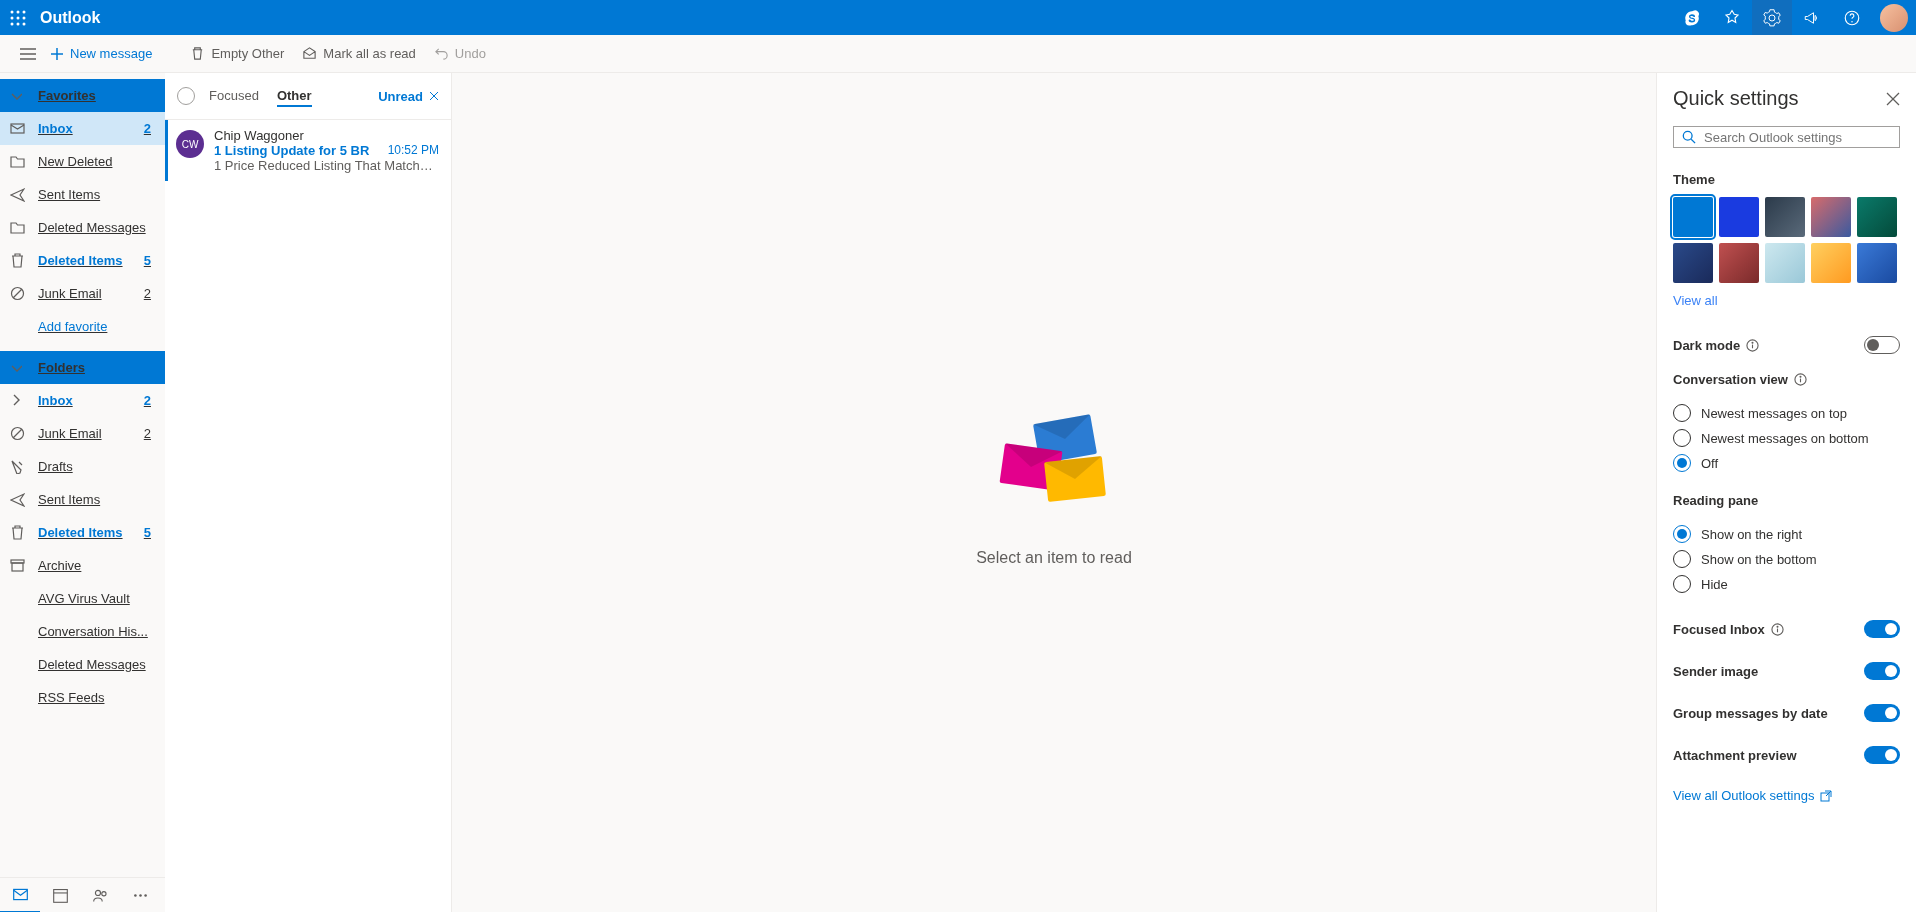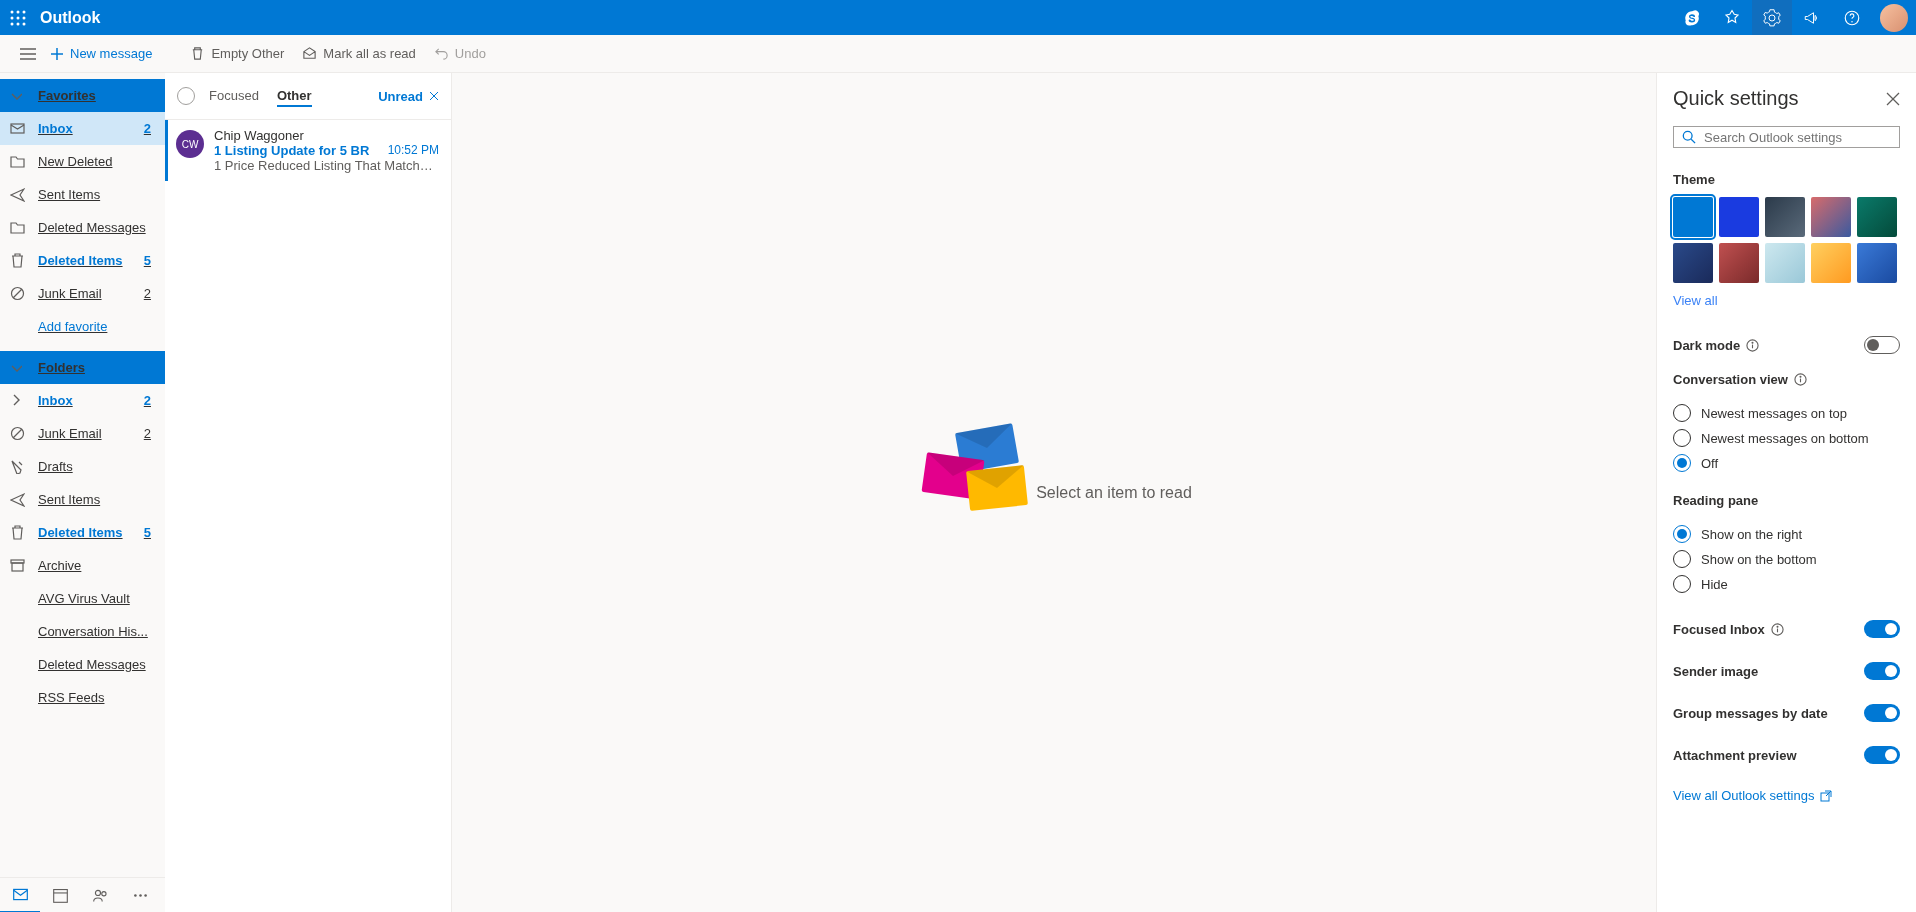--- a/index.html
+++ b/index.html
@@ -66,21 +66,21 @@
 .msg-item { display: flex; padding: 8px 12px 8px 8px; cursor: pointer; border-left: 3px solid #0078d4; }
 .msg-avatar { width: 28px; height: 28px; border-radius: 50%; background: #5c2e91; color: #fff; font-size: 10px; display: flex; align-items: center; justify-content: center; margin-right: 10px; margin-top: 2px; flex-shrink: 0; }
 .msg-lines { flex: 1; min-width: 0; font-size: 13px; }
 .msg-lines .row1 { color: #323130; }
 .msg-lines .row2 { display: flex; }
 .msg-lines .row2 .subj { color: #0078d4; font-weight: 600; flex: 1; white-space: nowrap; overflow: hidden; text-overflow: ellipsis; }
 .msg-lines .row2 .time { color: #0078d4; font-size: 12px; margin-left: 6px; }
 .msg-lines .row3 { color: #605e5c; white-space: nowrap; overflow: hidden; text-overflow: ellipsis; }
 
 
-.reading { flex: 1; display: flex; align-items: center; justify-content: center; flex-direction: row; background: #faf9f8; }
+.reading { flex: 1; display: flex; align-items: center; justify-content: center; flex-direction: column; background: #faf9f8; }
 .reading-illustration { width: 120px; height: 100px; position: relative; margin-bottom: 30px; }
 .env { position: absolute; width: 58px; height: 40px; border-radius: 2px; }
 .env::after { content:""; position:absolute; top:0; left:0; right:0; border-left:29px solid transparent; border-right:29px solid transparent; border-top:20px solid rgba(0,0,0,.12); }
 .env.blue { background:#2b7cd3; top:0; left:42px; transform: rotate(-10deg);}
 .env.pink { background:#e3008c; top:28px; left:8px; transform: rotate(8deg);}
 .env.yellow { background:#ffb900; top:40px; left:52px; transform: rotate(-6deg);}
 .reading-text { color: #605e5c; font-size: 16px; }
 
 
 .settings { width: 260px; background: #fff; border-left: 1px solid #edebe9; padding: 14px 16px 10px 16px; display: flex; flex-direction: column; overflow-y: auto; }

